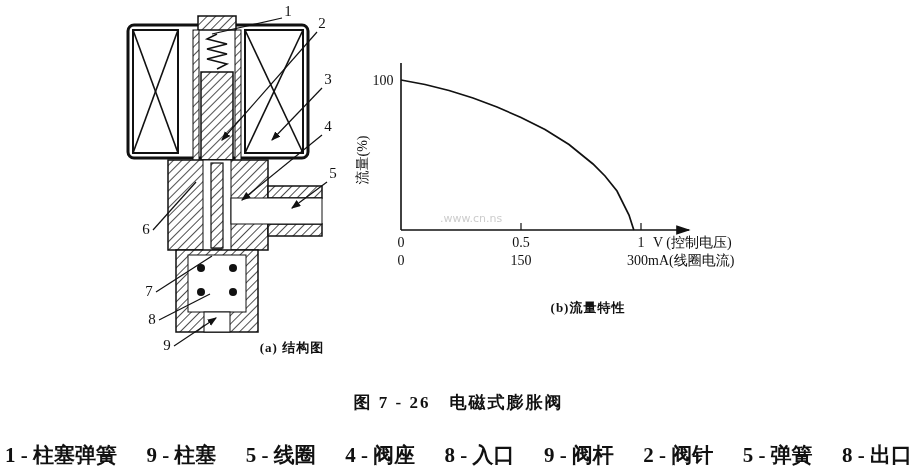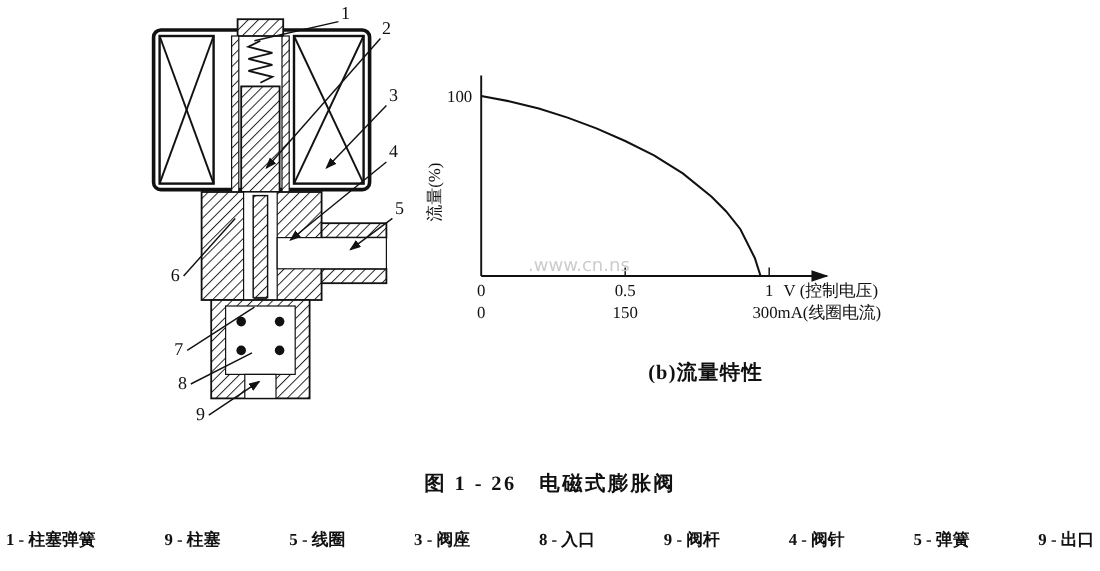--- a/index.html
+++ b/index.html
@@ -1,25 +1,25 @@
 <!DOCTYPE html>
 <html><head>
 <meta charset="utf-8">
 <title>图 3-26 电磁式膨胀阀</title>
 <style>
   *{margin:0;padding:0;box-sizing:border-box}
   html,body{background:#fff}
   body{font-family:"Liberation Serif","DejaVu Serif",serif;color:#111}
   .page{position:relative;width:917px;height:476px;background:#fff;overflow:hidden}
   .abs{position:absolute}
-  .caption{font-weight:bold;font-size:17px;text-align:center;color:#111;letter-spacing:1px}
+  .caption{font-weight:bold;font-size:13px;text-align:center;color:#111;letter-spacing:1px}
   .fig-caption{position:absolute;left:0;right:0;top:391px;text-align:center;font-weight:bold;font-size:17px;letter-spacing:2px}
-  .legend{position:absolute;left:5px;right:5px;top:441px;display:flex;justify-content:space-between;font-weight:bold;font-size:14px;white-space:nowrap}
+  .legend{position:absolute;left:5px;right:5px;top:441px;display:flex;justify-content:space-between;font-weight:bold;font-size:21px;white-space:nowrap}
   .legend-item{display:inline-block}
-  .watermark{position:absolute;left:440px;top:212px;color:#cccccc;font-size:15px;font-family:"DejaVu Sans","Liberation Sans",sans-serif;line-height:1.3;text-align:center}
+  .watermark{position:absolute;left:440px;top:212px;color:#cccccc;font-size:11px;font-family:"DejaVu Sans","Liberation Sans",sans-serif;line-height:1.3;text-align:center}
   svg{display:block}
   svg text{font-family:"Liberation Serif","DejaVu Serif",serif;fill:#111}
   .partnum{font-size:15px}
   .ticklab{font-size:14px}
 </style>
 </head>
 <body>
 
 <div class="page">
 
@@ -102,20 +102,21 @@
         <text class="partnum" x="258" y="131">4</text>
         <text class="partnum" x="263" y="178">5</text>
         <text class="partnum" x="76" y="234">6</text>
         <text class="partnum" x="79" y="296">7</text>
         <text class="partnum" x="82" y="324">8</text>
         <text class="partnum" x="97" y="350">9</text>
       </g>
     </svg>
   </div>
 
+  <div class="abs caption" style="left:192px;top:339px;width:200px">(a) 结构图</div>
 
   <div class="abs" style="left:351px;top:35px;width:430px;height:250px">
     <svg width="430" height="250" viewBox="0 0 430 250">
       <defs>
         <marker id="axarw" markerWidth="10" markerHeight="8" refX="8" refY="3" orient="auto">
           <path d="M0,0 L9,3 L0,6 z" fill="#111"></path>
         </marker>
       </defs>
 
       <line x1="50" y1="28" x2="50" y2="195" stroke="#111" stroke-width="1.6"></line>
@@ -137,27 +138,27 @@
       <text class="ticklab" x="50" y="230" text-anchor="middle">0</text>
       <text class="ticklab" x="170" y="230" text-anchor="middle">150</text>
       <text class="ticklab" x="276" y="230" text-anchor="start">300mA(线圈电流)</text>
     </svg>
   </div>
 
   <div class="abs caption" style="left:488px;top:299px;width:200px">(b)流量特性</div>
 
   <div class="watermark">.www.cn.ns</div>
 
-  <div class="fig-caption">图 1 - 26　电磁式膨胀阀</div>
+  <div class="fig-caption">图 7 - 26　电磁式膨胀阀</div>
 
   <div class="legend">
       <span class="legend-item">1 - 柱塞弹簧</span>
       <span class="legend-item">9 - 柱塞</span>
       <span class="legend-item">5 - 线圈</span>
-      <span class="legend-item">3 - 阀座</span>
+      <span class="legend-item">4 - 阀座</span>
       <span class="legend-item">8 - 入口</span>
       <span class="legend-item">9 - 阀杆</span>
-      <span class="legend-item">4 - 阀针</span>
+      <span class="legend-item">2 - 阀针</span>
       <span class="legend-item">5 - 弹簧</span>
-      <span class="legend-item">9 - 出口</span>
+      <span class="legend-item">8 - 出口</span>
     </div>
 
 </div>
 
 </body></html>

